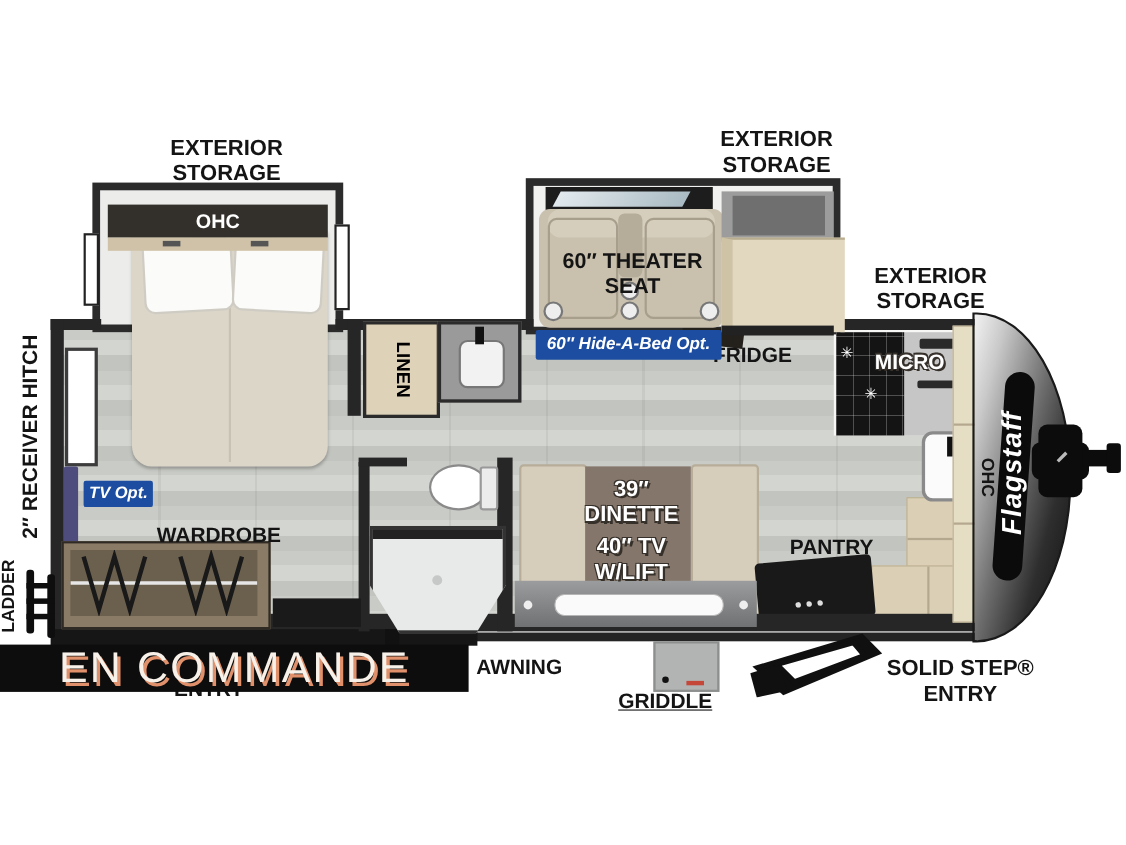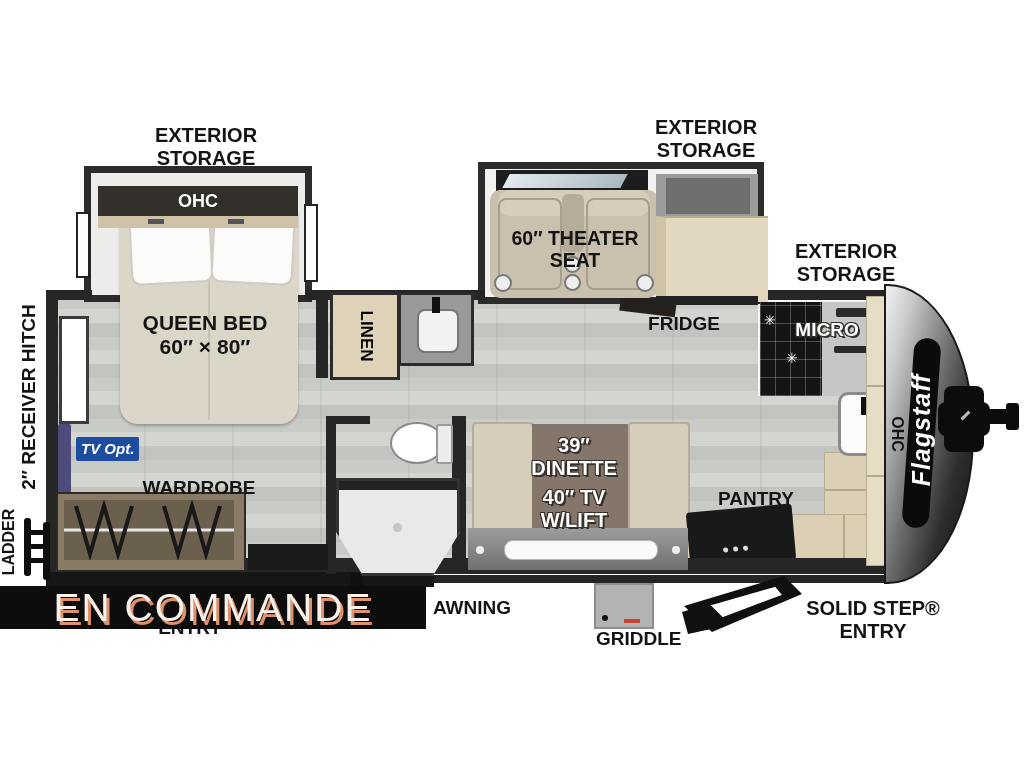--- a/index.html
+++ b/index.html
@@ -182,38 +182,37 @@
   <svg class="abs" style="left:682px; top:570px; z-index:6;" width="140" height="64" viewBox="0 0 140 64">
     <polygon points="2,36 102,6 120,24 30,62" fill="#101010"></polygon>
     <polygon points="24,34 94,14 104,26 40,50" fill="#ffffff" stroke="#101010" stroke-width="5"></polygon>
     <polygon points="0,42 26,34 34,58 6,64" fill="#101010"></polygon>
   </svg>
 
   <div class="lbl" style="left:146px; top:124px; width:120px; font-size:20px;">EXTERIOR STORAGE</div>
   <div class="lbl" style="left:646px; top:116px; width:120px; font-size:20px;">EXTERIOR STORAGE</div>
   <div class="lbl" style="left:786px; top:240px; width:120px; font-size:20px; z-index:20;">EXTERIOR STORAGE</div>
 
-  <div class="lbl" style="left:130px; top:311px; width:150px; font-size:21px; z-index:20;">QUEEN BED</div>
-  <div class="lbl" style="left:130px; top:335px; width:150px; font-size:21px; z-index:20;">60″ × 80″</div>
   <div class="blue-tag" style="left:76px; top:437px; font-size:15px; white-space:nowrap;">TV Opt.</div>
   <div class="lbl" style="left:110px; top:477px; width:120px; font-size:19px; z-index:20; white-space:nowrap;margin-left:29px;">WARDROBE</div>
 
   <div class="lbl" style="left:490px; top:227px; width:170px; font-size:19.5px; z-index:20;">60″ THEATER SEAT</div>
+  <div class="blue-tag" style="left:487px; top:300px; font-size:15.5px; white-space:nowrap; padding:4px 10px;">60″ Hide-A-Bed Opt.</div>
   <div class="lbl" style="left:644px; top:313px; width:80px; font-size:19px; z-index:20;">FRIDGE</div>
   <div class="lbl white-cut" style="left:787px; top:319px; width:80px; font-size:19px; z-index:20;">MICRO</div>
 
   <div class="lbl white-cut" style="left:524px; top:434px; width:100px; font-size:20px; z-index:20;">39″ DINETTE</div>
   <div class="lbl white-cut" style="left:524px; top:486px; width:100px; font-size:20px; z-index:20;text-align:center;">40″ TV W/LIFT</div>
   <div class="lbl" style="left:711px; top:488px; width:90px; font-size:19px; z-index:20;">PANTRY</div>
 
   <div class="vlbl" style="left:29px; top:397px; transform:translate(-50%,-50%) rotate(-90deg); font-size:19px;">2″ RECEIVER HITCH</div>
   <div class="vlbl" style="left:9px; top:542px; transform:translate(-50%,-50%) rotate(-90deg); font-size:16px;">LADDER</div>
 
   <div class="lbl" style="left:158px; top:617px; width:64px; font-size:19px; z-index:10;">ENTRY</div>
   <div class="lbl" style="left:432px; top:597px; width:80px; font-size:19px; z-index:20;">AWNING</div>
-  <div class="lbl" style="left:596px; top:628px; width:84px; font-size:19px; z-index:20;">GRIDDLE</div>
+  <div class="lbl" style="left:562px; top:628px; width:84px; font-size:19px; z-index:20;text-decoration:underline;">GRIDDLE</div>
   <div class="lbl" style="left:794px; top:597px; width:158px; font-size:20px; z-index:20;">SOLID STEP® ENTRY</div>
 
   <div class="banner">
     <span class="banner-text">EN COMMANDE</span>
   </div>
 
 </div>
 
 </body></html>

